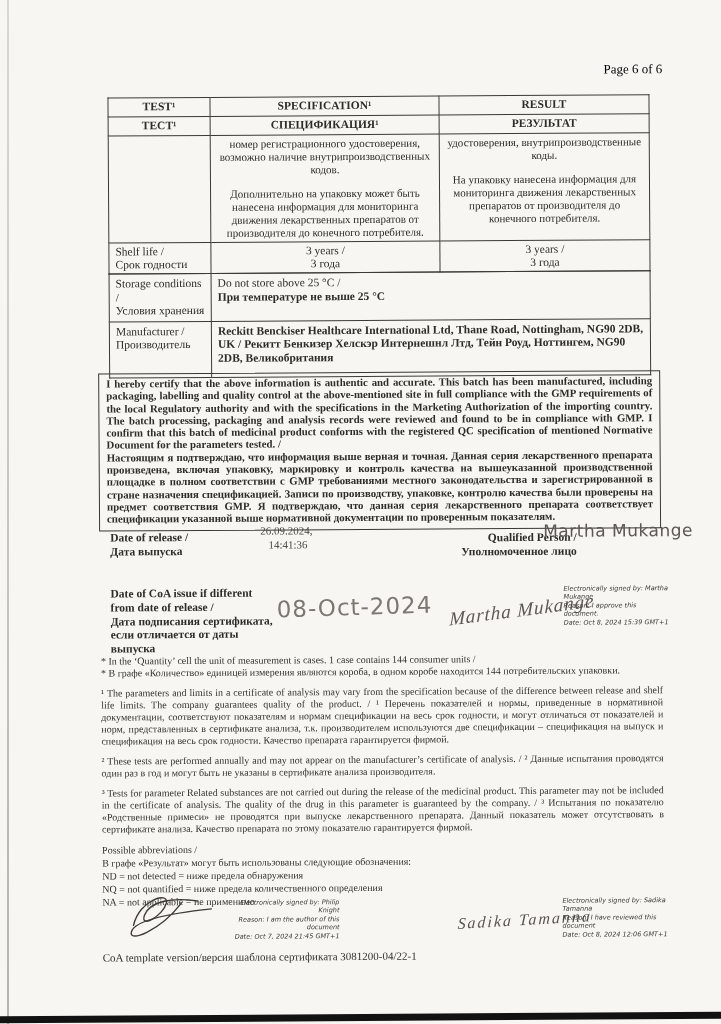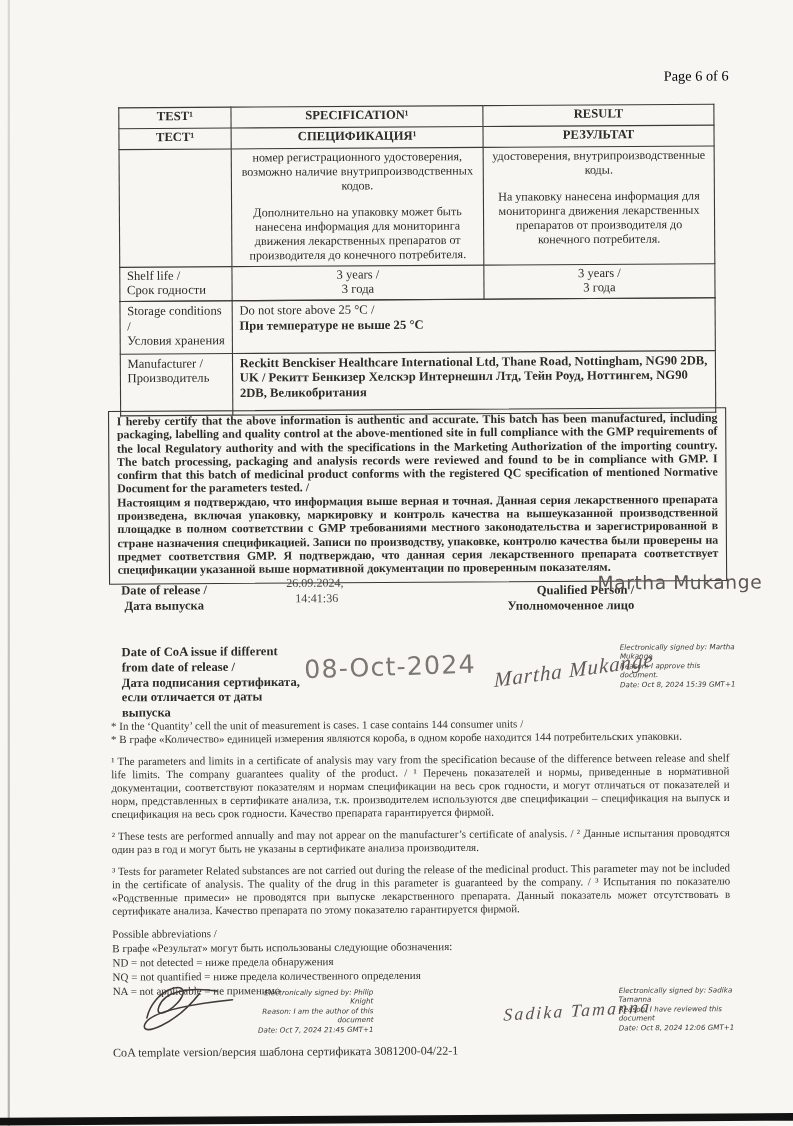--- a/index.html
+++ b/index.html
@@ -41,21 +41,21 @@
   .info-table td { border:1px solid #3c3a36; vertical-align:top; padding:3px 6px; line-height:1.18; }
   .info-table tr.storage td { height:32px; }
   .info-table tr.manu td { height:56px; }
 
   .cert-box {
     position:absolute; left:99px; top:372px; width:562px;
     border:1.5px solid #3a3833; padding:3px 7px 5px;
     font-weight:bold; font-size:10.8px; line-height:1.14; text-align:justify;
   }
 
-  .rel-label { position:absolute; left:110px; top:530px; font-size:11.5px; font-weight:bold; line-height:1.2;text-align:center; }
+  .rel-label { position:absolute; left:110px; top:530px; font-size:11.5px; font-weight:bold; line-height:1.2; }
   .rel-datetime { position:absolute; left:260px; top:524px; font-size:11px; color:#4a4843; line-height:1.25; }
   .qp-label { position:absolute; left:461px; top:532px; font-size:11.5px; font-weight:bold; line-height:1.2;text-align:right; }
   .qp-name {
     position:absolute; left:543px; top:522px; font-size:17px;
     font-family:"DejaVu Sans", sans-serif; color:#5c5955; letter-spacing:.5px; white-space:nowrap;
   }
 
   .coa-label { position:absolute; left:110px; top:586px; font-size:11.5px; font-weight:bold; line-height:1.2; }
   .date-stamp {
     position:absolute; left:276px; top:594px; font-size:23px;

